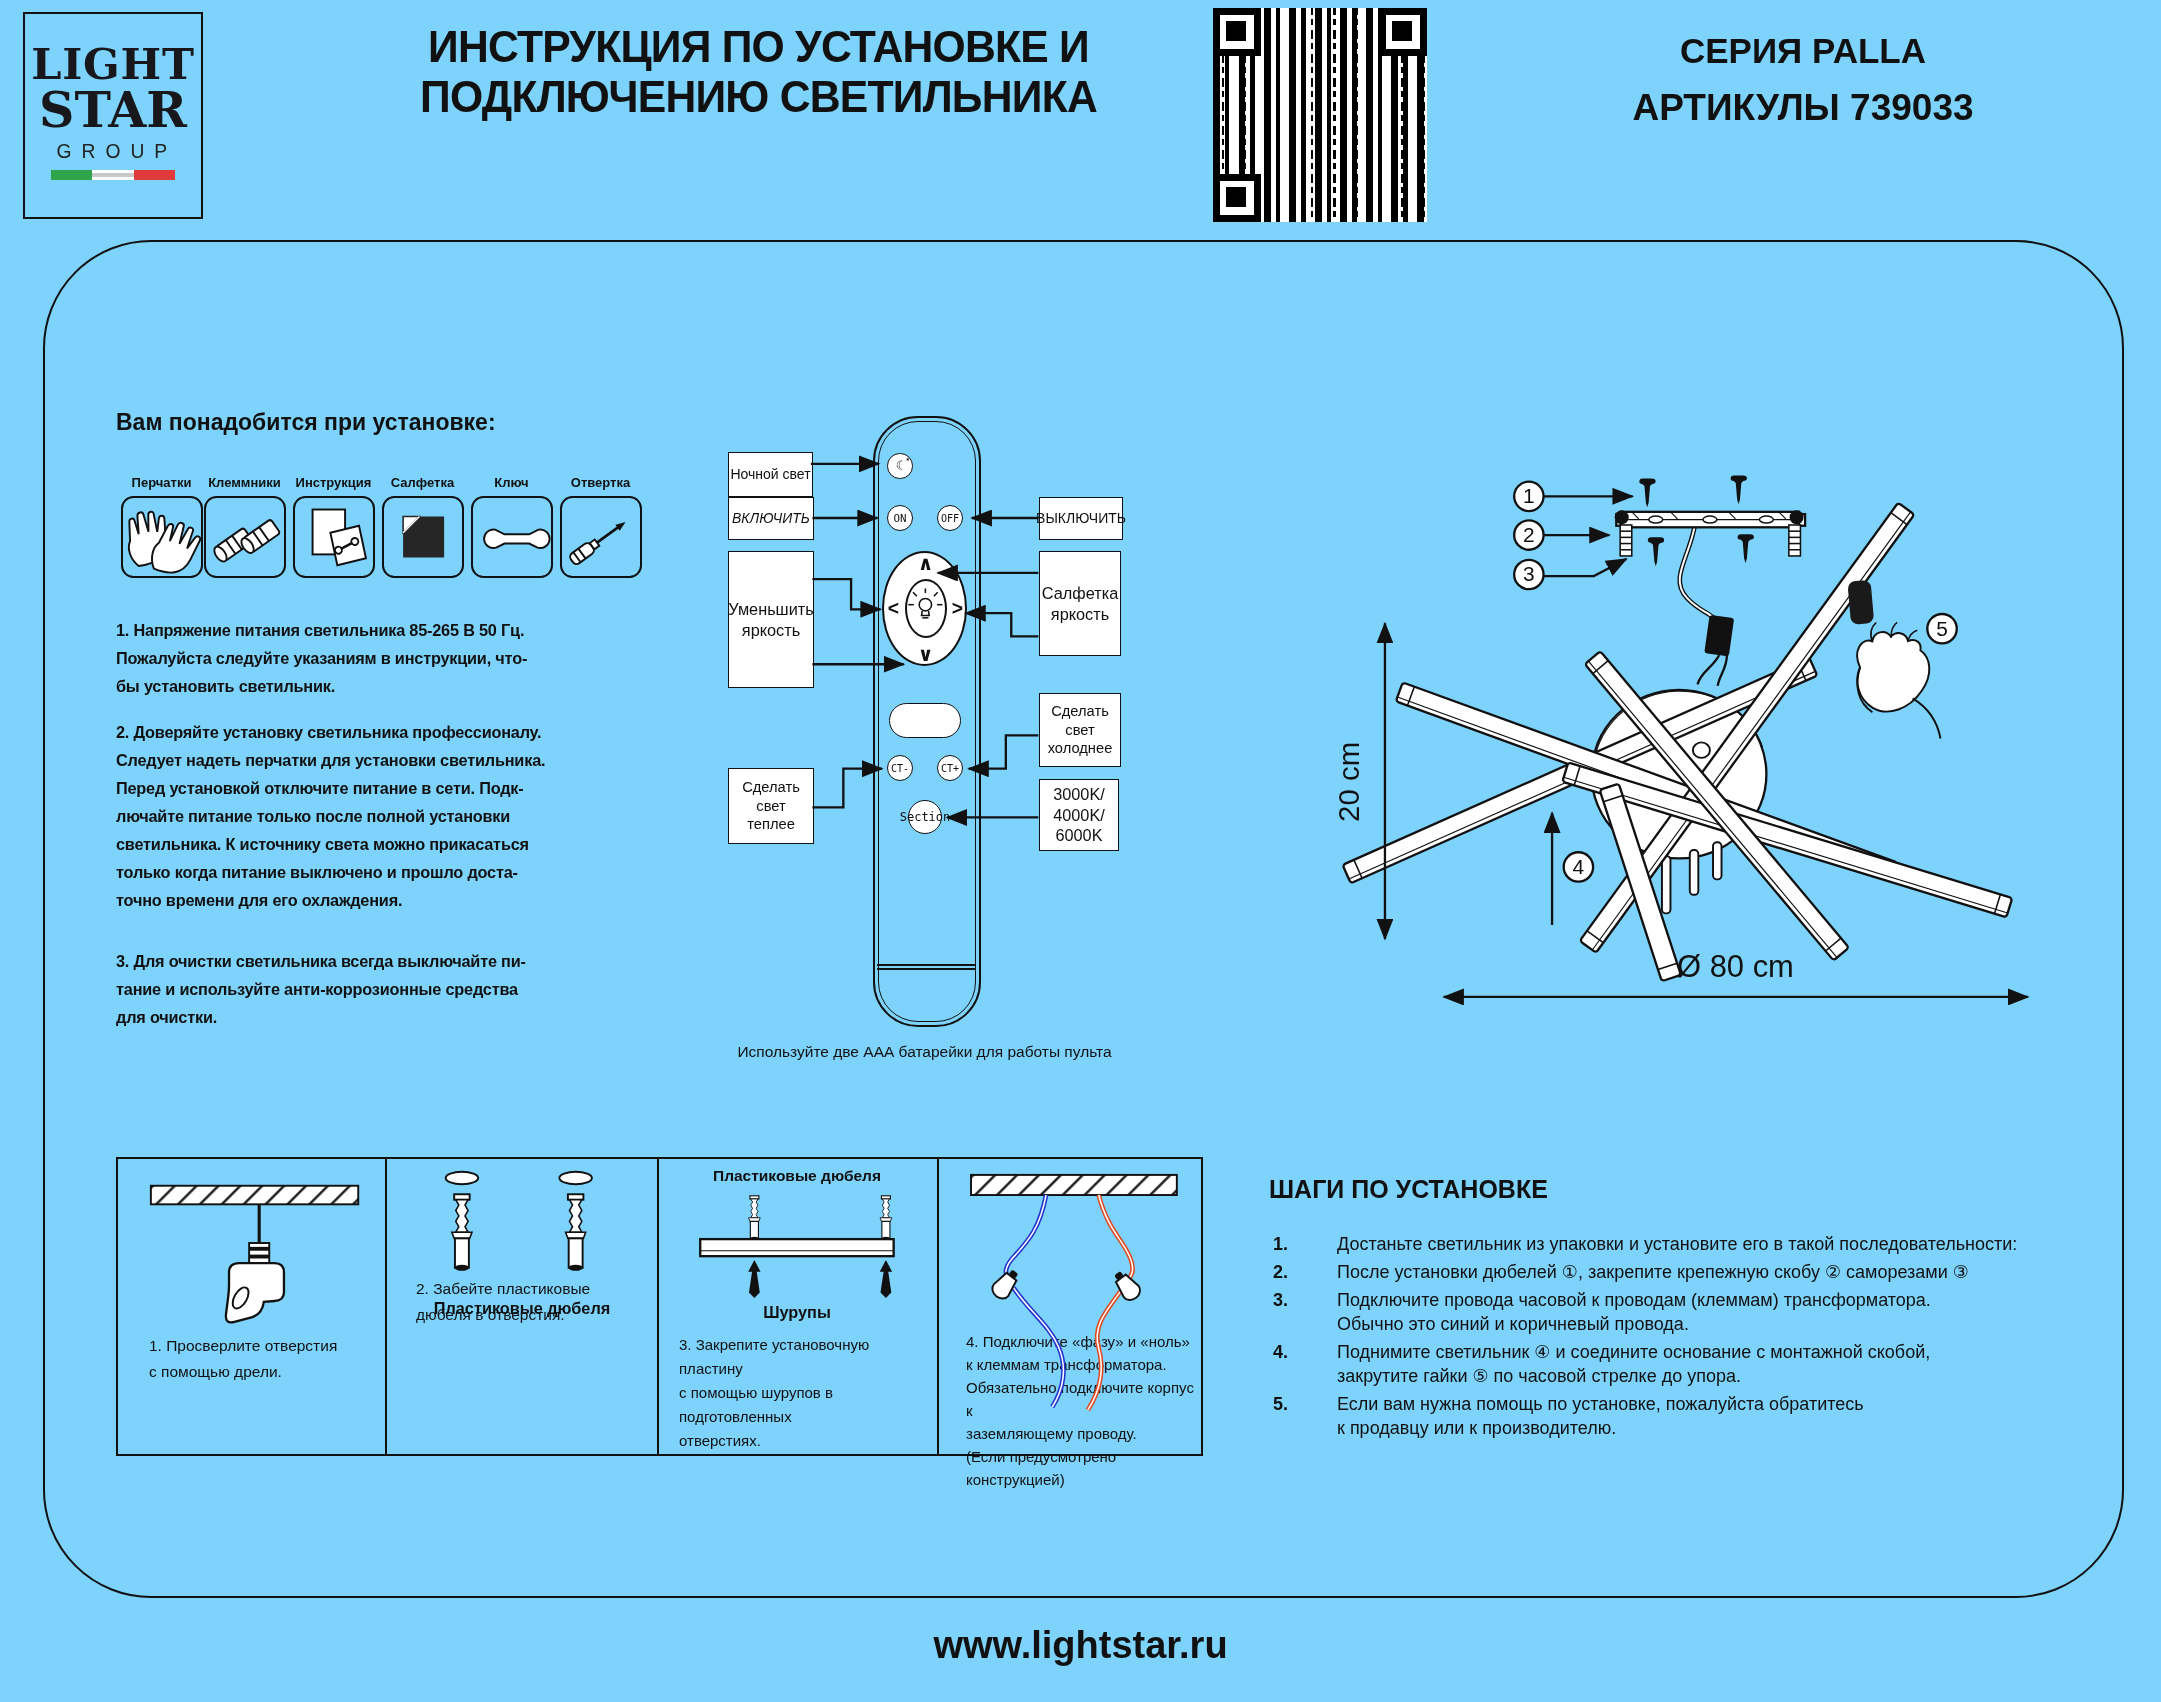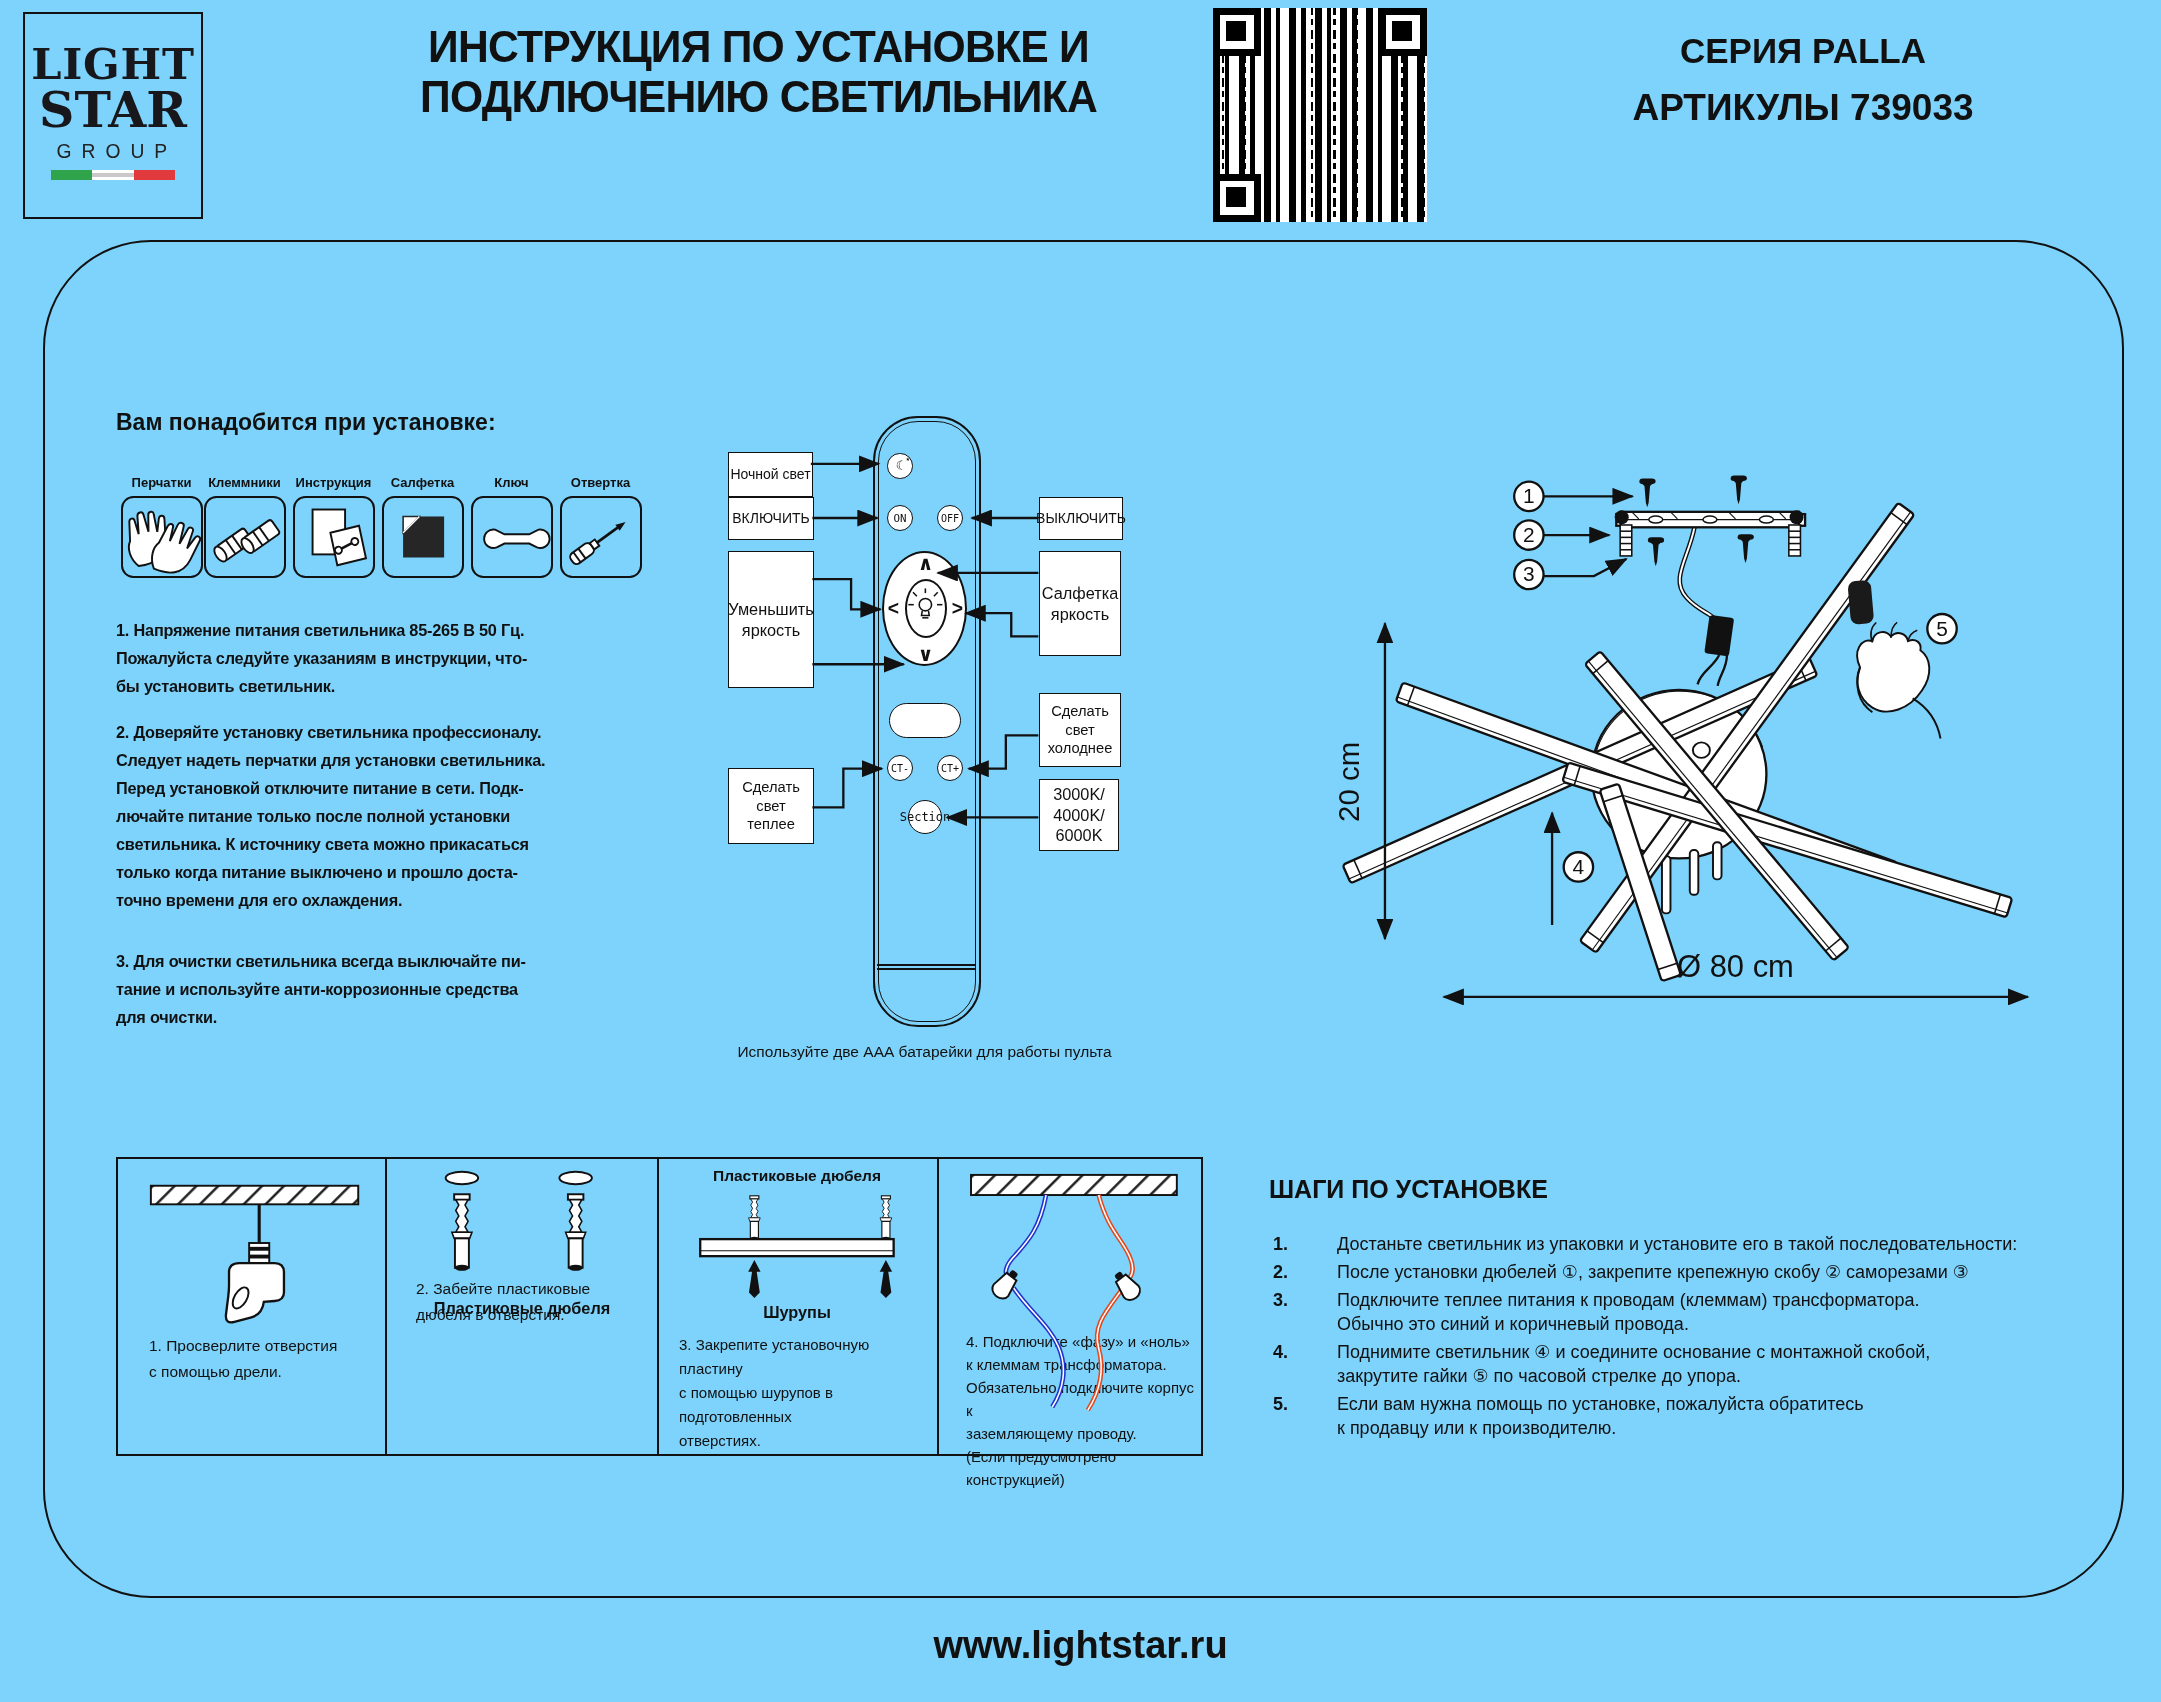--- a/index.html
+++ b/index.html
@@ -153,21 +153,21 @@
   <span class="abs pad-arrow" style="left:946px;top:599px;">&gt;</span>
 
   <div class="rc-btn" style="left:889px;top:703px;width:72px;height:35px;border-radius:18.6px;"></div>
   <div class="rc-btn" style="left:887px;top:755px;width:26px;height:26px;font-size:10px;">CT-</div>
   <div class="rc-btn" style="left:937px;top:755px;width:26px;height:26px;font-size:10px;">CT+</div>
   <div class="rc-btn" style="left:908px;top:800px;width:34px;height:34px;font-size:12px;">Section</div>
   <div class="rc-sep" style="top:964px"></div>
   <div class="rc-sep" style="top:968px"></div>
 
   <div class="lbl-box" style="left:728px;top:452px;width:83px;height:43px;font-size:14px;">Ночной свет</div>
-  <div class="lbl-box" style="left:728px;top:497px;width:84px;height:41px;font-size:14px;">ВКЛЮЧИТЬ</div>
+  <div class="lbl-box" style="left:728px;top:497px;width:84px;height:41px;font-size:14px;font-style:italic;">ВКЛЮЧИТЬ</div>
   <div class="lbl-box" style="left:728px;top:551px;width:84px;height:135px;font-size:16.3px;">Уменьшить
 яркость</div>
   <div class="lbl-box" style="left:728px;top:768px;width:84px;height:74px;font-size:14.7px;">Сделать
 свет
 теплее</div>
   <div class="lbl-box" style="left:1039px;top:497px;width:82px;height:41px;font-size:14px;">ВЫКЛЮЧИТЬ</div>
   <div class="lbl-box" style="left:1039px;top:551px;width:80px;height:103px;font-size:16.3px;">Салфетка
 яркость</div>
   <div class="lbl-box" style="left:1039px;top:693px;width:80px;height:72px;font-size:14.7px;">Сделать
 свет
@@ -204,21 +204,21 @@
     <div class="step">
         <div class="step-num">1.</div>
         <div class="step-text">Достаньте светильник из упаковки и установите его в такой последовательности:</div>
       </div>
     <div class="step">
         <div class="step-num">2.</div>
         <div class="step-text">После установки дюбелей ①,  закрепите крепежную скобу ②  саморезами ③</div>
       </div>
     <div class="step">
         <div class="step-num">3.</div>
-        <div class="step-text">Подключите теплее питания к проводам (клеммам) трансформатора.
+        <div class="step-text">Подключите провода часовой к проводам (клеммам) трансформатора.
 Обычно это синий и коричневый провода.</div>
       </div>
     <div class="step">
         <div class="step-num">4.</div>
         <div class="step-text">Поднимите светильник ④ и соедините основание с монтажной скобой,
 закрутите гайки ⑤ по часовой стрелке до упора.</div>
       </div>
     <div class="step">
         <div class="step-num">5.</div>
         <div class="step-text">Если вам нужна помощь по установке, пожалуйста обратитесь

